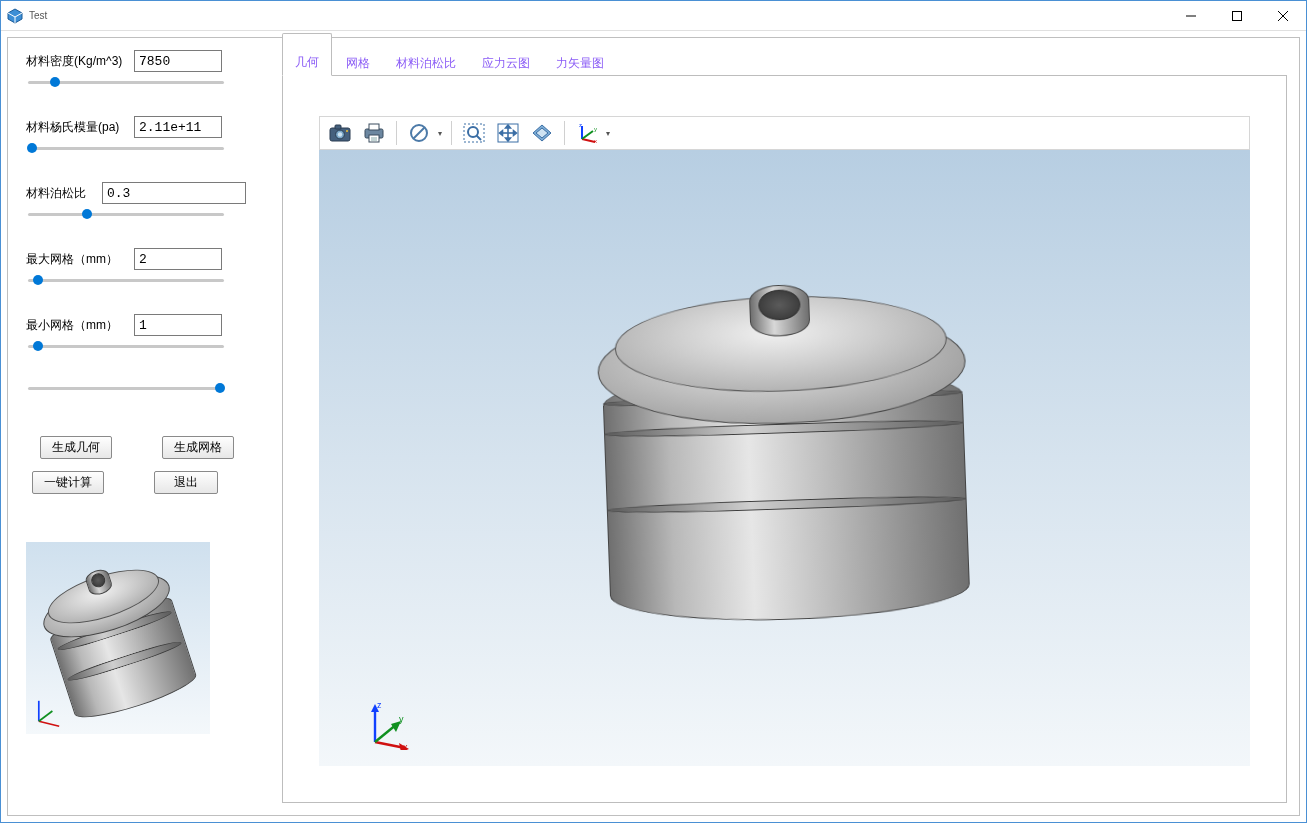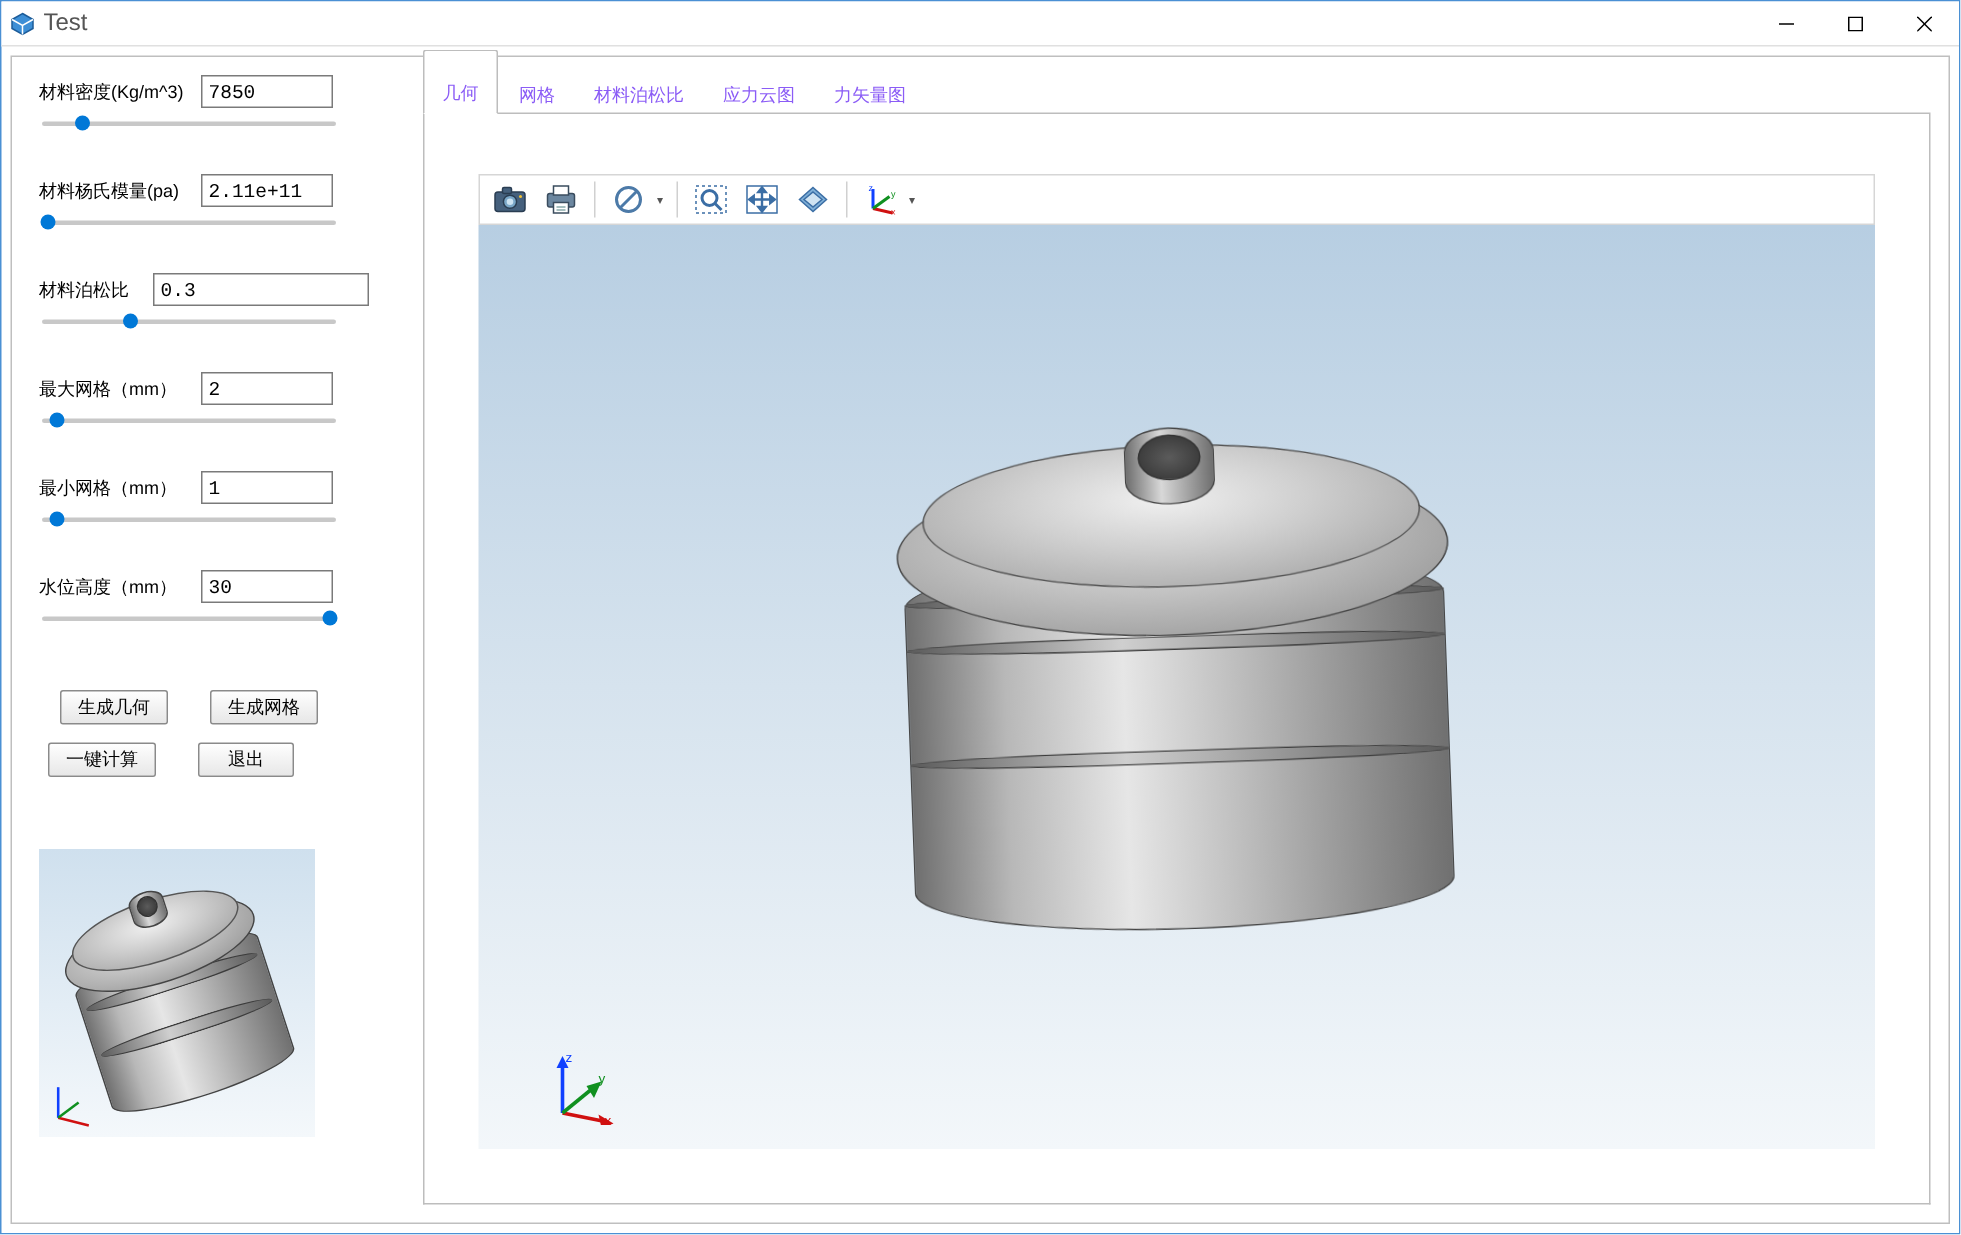--- a/index.html
+++ b/index.html
@@ -25,21 +25,21 @@
     display: flex;
     align-items: center;
     padding-left: 6px;
     border-bottom: 1px solid #e0e0e0;
   }
   .titlebar .app-icon {
     width: 16px; height: 16px;
     margin-right: 6px;
     display: flex; align-items: center; justify-content: center;
   }
-  .titlebar .title { color: #555; font-size: 16px; }
+  .titlebar .title { color: #555; font-size: 10px; }
   .titlebar .spacer { flex: 1; }
   .titlebar .winbtn {
     width: 46px; height: 30px;
     display: flex; align-items: center; justify-content: center;
     color: #333;
   }
   .body {
     flex: 1;
     padding: 6px;
     display: flex;
@@ -97,21 +97,21 @@
   .slider-thumb {
     position: absolute;
     top: 1px;
     width: 10px; height: 10px;
     border-radius: 50%;
     background: #0078d7;
     transform: translateX(-50%);
   }
   .btnrow {
     display: flex;
-    gap: 28px;
+    gap: 50px;
     margin-bottom: 12px;
     align-items: center;
   }
   .btn {
     border: 1px solid #8a8a8a;
     background: linear-gradient(#fefefe,#e7e7e7);
     padding: 2px 10px;
     font-size: 12px;
     cursor: default;
     border-radius: 2px;
@@ -375,24 +375,20 @@
             <span class="param-label">最小网格（mm）</span>
             <input class="param-input" value="1" style="">
           </div>
           <div class="slider">
             <div class="slider-track"></div>
               <div class="slider-thumb" style="left:5%"></div>
           </div>
         </div>
 
         <div class="param">
-          <div class="param-row">
-            <span class="param-label">水位高度（mm）</span>
-            <input class="param-input" value="30" style="">
-          </div>
           <div class="slider">
             <div class="slider-track"></div>
               <div class="slider-thumb" style="left:98%"></div>
           </div>
         </div>
 
         <div style="height:14px"></div>
 
         <div class="btnrow">
           <div class="btn indent1">生成几何</div>

